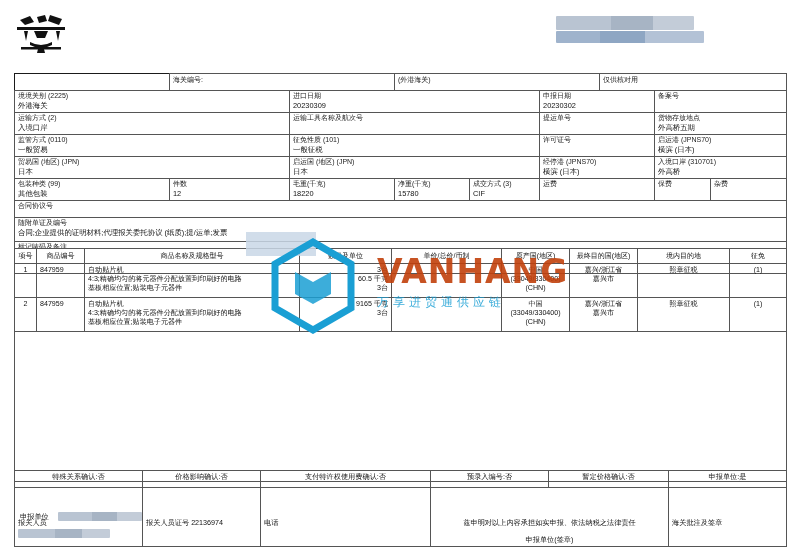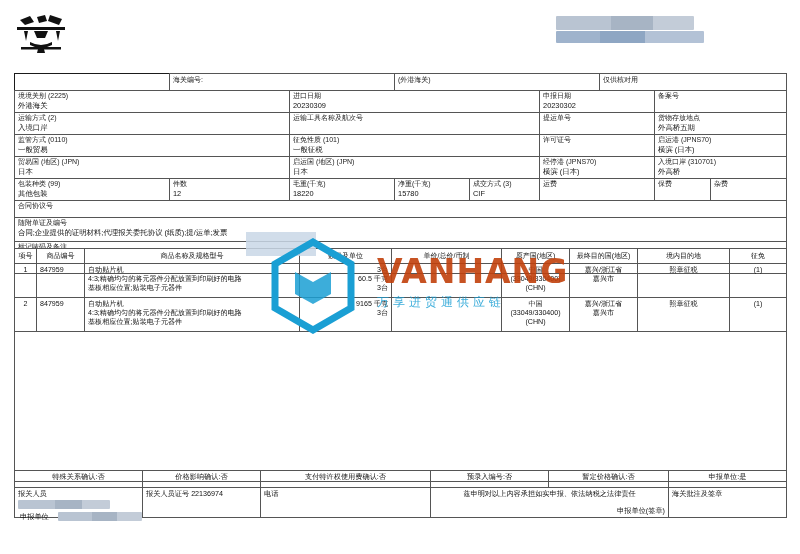--- a/index.html
+++ b/index.html
@@ -88,21 +88,21 @@
   .wm .txt2{
     position:absolute;left:152px;top:58px;
     font-size:12px;color:#1a9fd4;letter-spacing:4px;opacity:.85;
   }
   .wmblock{
     position:absolute;left:246px;top:232px;width:70px;height:24px;
     background:#c9d7e6;opacity:.85;
   }
 
   
-  .footline{font-size:7.2px;}
+  .footline{font-size:7.2px;margin-top:29px;}
   .sigblock{height:46px;}
 </style>
 </head>
 <body>
 
 <div class="page">
 
   <div class="logo">
     <svg viewBox="0 0 54 40" width="54" height="40">
       <g fill="#111">
@@ -412,21 +412,21 @@
         <div class="footline">
           <span>报关人员证号</span>
           <span>22136974</span>
         </div>
       </td>
       <td class="sigblock">
         <div class="footline">电话</div>
       </td>
       <td colspan="2" class="sigblock">
         <div class="footline center">兹申明对以上内容承担如实申报、依法纳税之法律责任</div>
-        <div class="footline center" style="margin-top:8px;text-align:right;">申报单位(签章)</div>
+        <div class="footline center" style="margin-top:8px;">申报单位(签章)</div>
       </td>
       <td class="sigblock">
         <div class="footline">海关批注及签章</div>
       </td>
     </tr>
   </tbody>
     </table>
 
   <div style="position:absolute;left:20px;top:512px;font-size:7.2px;">申报单位</div>
   <span class="redact" style="position:absolute;left:58px;top:512px;width:84px;height:9px;"></span>

